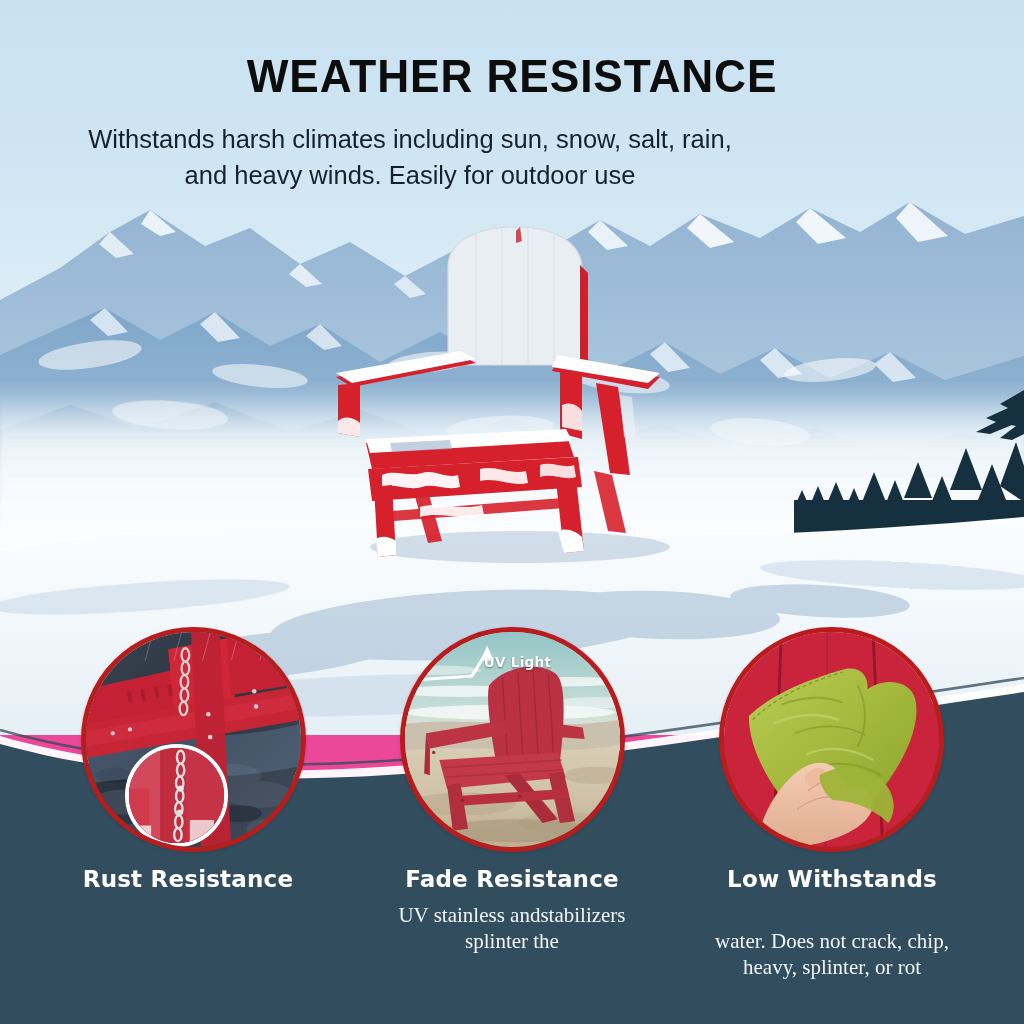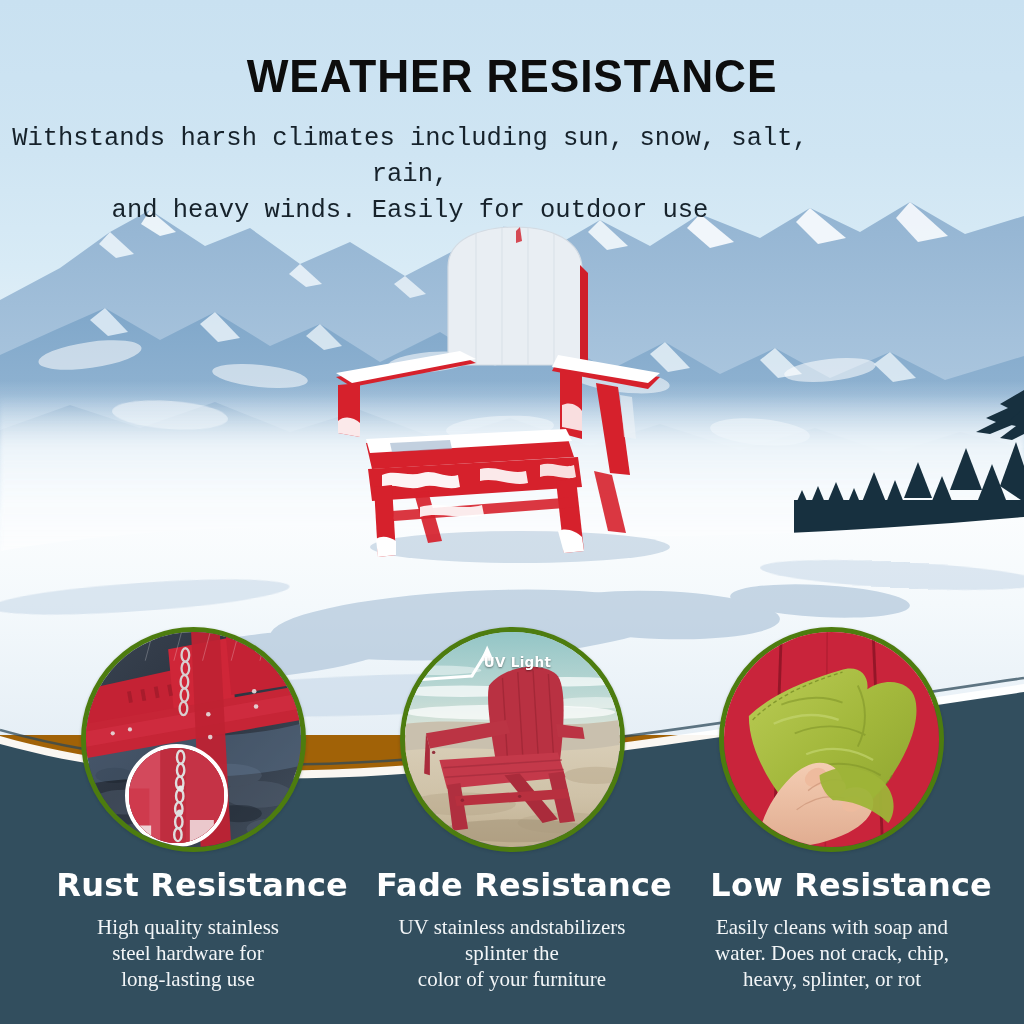--- a/index.html
+++ b/index.html
@@ -3,21 +3,21 @@
 <meta charset="utf-8">
 <title>Weather Resistance Infographic</title>
 <style>
   html,body{margin:0;padding:0;background:#fff;}
   body{font-family:"Liberation Sans",sans-serif;}
 
   .canvas{
     position:relative;
     width:1024px;height:1024px;
     overflow:hidden;
-    background:#a16207;
+    background:#ec4899;
   }
 
   
   .sky{
     position:absolute;left:0;top:0;width:1024px;height:700px;
     background:linear-gradient(to bottom,#c9e1f1 0%,#cfe5f3 22%,#d8ebf6 38%,#e4f0f8 50%,#eef5fa 60%,#f6fafc 70%,#ffffff 82%);
   }
   
   .haze{
     position:absolute;left:0;top:380px;width:1024px;height:200px;
@@ -45,38 +45,38 @@
     font-family:"Liberation Sans",sans-serif;
     font-weight:bold;
     font-size:47px;
     letter-spacing:1.0px;
     color:#0d0d0d;
     transform:scaleX(.94);
   }
   .subtitle{
     position:absolute;left:0;top:121px;width:820px;
     text-align:center;
-    font-family:Liberation Mono, monospace;
+    font-family:Liberation Sans, sans-serif;
     font-size:25.5px;
     line-height:36px;
     color:#16222b;
   }
   .subtitle div{display:block;}
 
   
   .footer-band{
     position:absolute;left:0;top:640px;width:1024px;height:384px;
   }
 
   
   .circle{
     position:absolute;
     border-radius:50%;
     overflow:hidden;
-    border:5px solid #4d7c0f;
+    border:5px solid #b91c1c;
     box-sizing:border-box;
     box-shadow:0 1px 3px rgba(20,40,55,.25);
   }
   .c1{left:81px;top:627px;width:225px;height:225px;}
   .c2{left:400px;top:627px;width:225px;height:225px;}
   .c3{left:719px;top:627px;width:225px;height:225px;}
 
   .inset-circle{
     position:absolute;left:39px;top:112px;width:103px;height:103px;
     border-radius:50%;overflow:hidden;
@@ -90,24 +90,23 @@
   .feature{
     position:absolute;width:320px;text-align:center;color:#ffffff;
   }
   .f1{left:28px;top:866px;}
   .f2{left:352px;top:866px;}
   .f3{left:672px;top:866px;}
   .feature h3{
     margin:0 0 10px 0;
     font-family:"DejaVu Sans",sans-serif;
     font-weight:bold;
-    font-size:32px;
+    font-size:23px;
     letter-spacing:.2px;
     color:#ffffff;
-    text-align:right;
   }
   .feature p{
     margin:0;
     font-family:"Liberation Serif",serif;
     font-size:21px;
     line-height:26px;
     color:#f2f5f7;
   }
 
   .uv-label{
@@ -544,38 +543,32 @@
         <path d="M76,186 C92,174 110,170 126,174"></path>
       </g>
 
       <path d="M100,150 C120,138 146,140 164,154 C178,166 182,186 172,200
                C158,186 136,176 114,176 C106,170 100,160 100,150 Z" fill="#9eb438" opacity=".95"></path>
     </svg>
   </div>
 
   <div class="feature f1">
     <h3>Rust Resistance</h3>
-    <p>
-      <span>High quality stainless</span><br>
-      <span>steel hardware for</span><br>
-      <span>long-lasting use</span>
-    </p>
   </div>
 
   <div class="feature f2">
     <h3>Fade Resistance</h3>
     <p>
       <span>UV stainless andstabilizers</span><br>
       <span>splinter the</span><br>
-      <span>color of your furniture</span>
     </p>
   </div>
 
   <div class="feature f3">
-    <h3>Low Resistance</h3>
+    <h3>Low Withstands</h3>
     <p>
-      <span>Easily cleans with soap and</span><br>
+      <br>
       <span>water. Does not crack, chip,</span><br>
       <span>heavy, splinter, or rot</span>
     </p>
   </div>
 
 </div>
 
 </body></html>

